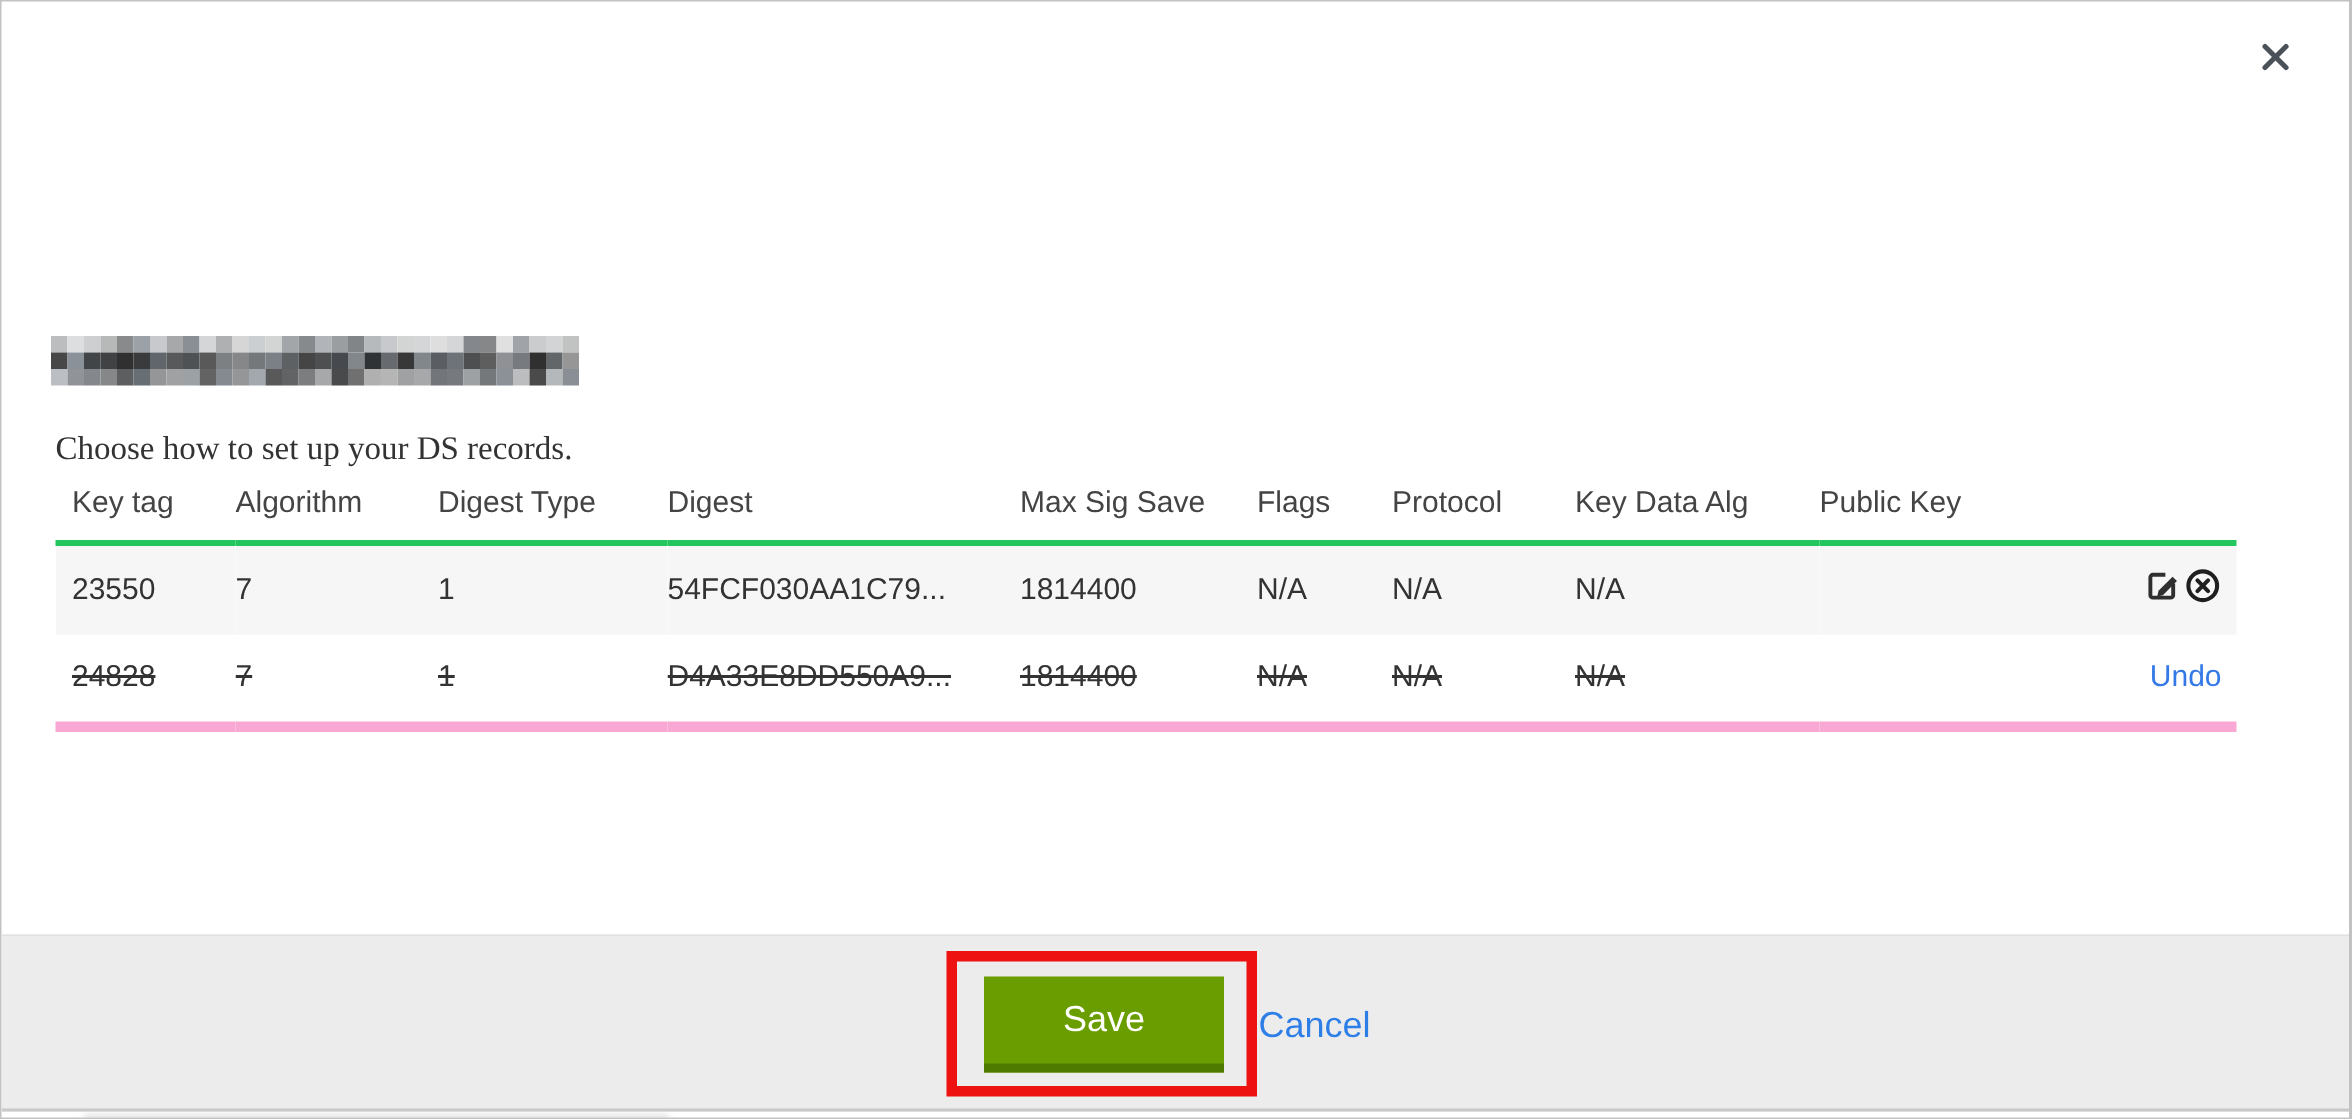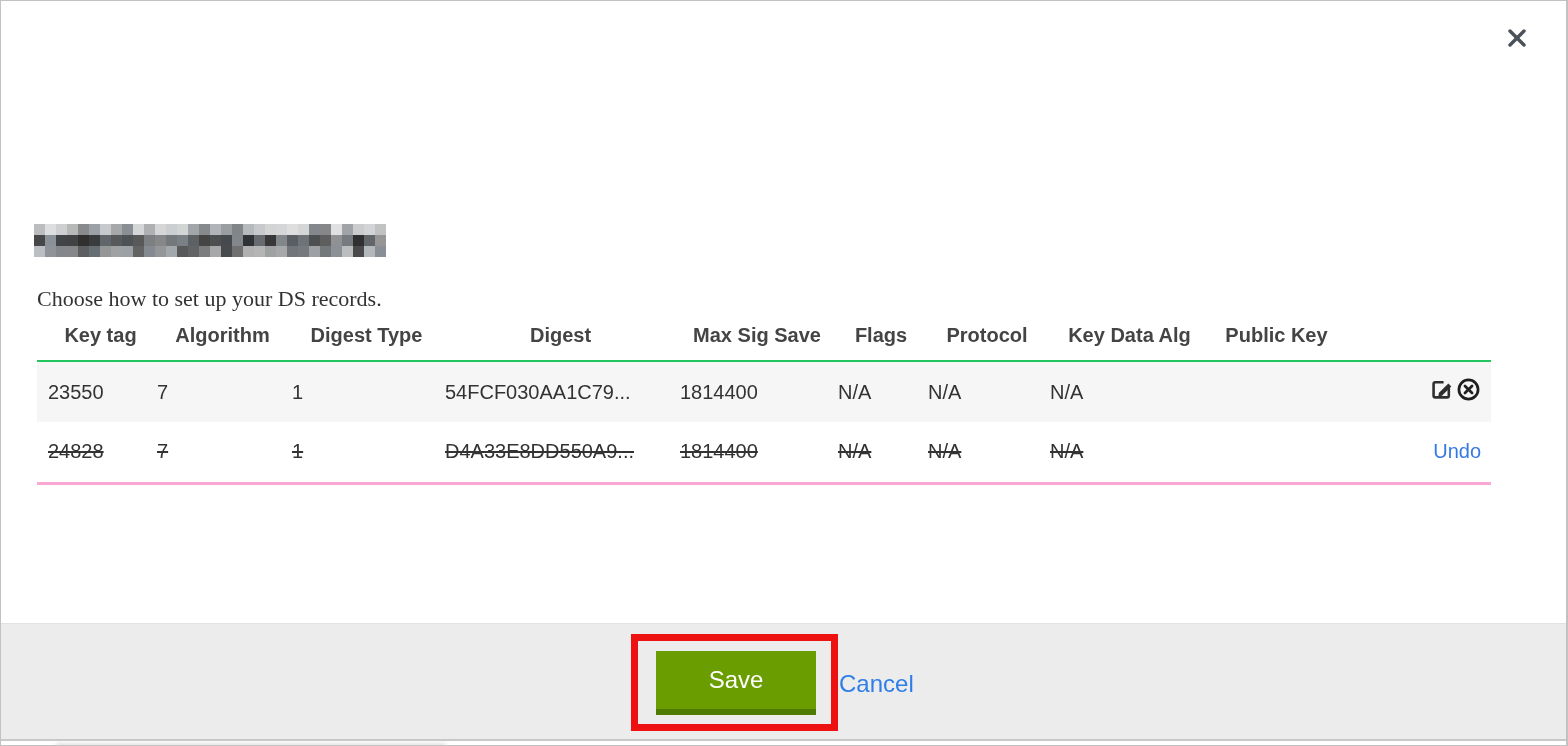--- a/index.html
+++ b/index.html
@@ -52,43 +52,43 @@
 
   .ds-table {
     position: absolute;
     left: 36px; top: 323px;
     width: 1454px;
     border-collapse: collapse;
     table-layout: fixed;
   }
   .ds-table th {
     font-size: 20px;
-    font-weight: 700;
+    font-weight: 400;
     color: #444;
-    text-align: center;
+    text-align: left;
     vertical-align: bottom;
     padding: 0 4px 13px 0;
-    border-bottom: 2px solid #22c55e;
+    border-bottom: 4px solid #22c55e;
     white-space: nowrap;
     overflow: hidden;
   }
   .ds-table th:first-child { padding-left: 11px; }
   .ds-table td {
     font-size: 20px;
     color: #333;
     height: 61px;
     vertical-align: middle;
     padding: 0 4px 0 0;
     white-space: nowrap;
     overflow: hidden;
   }
   .ds-table td:first-child { padding-left: 11px; }
   .row-active td { background: #f6f6f6; }
   .row-deleted td { text-decoration: line-through; }
-  .row-deleted { border-bottom: 3px solid #f9a8d4; }
+  .row-deleted { border-bottom: 7px solid #f9a8d4; }
   .cell-actions {
     text-align: right;
     padding-right: 10px !important;
     text-decoration: none !important;
   }
   .icon-group { display: inline-flex; align-items: center; gap: 1px; }
   .icon-btn {
     background: none; border: none; padding: 0;
     width: 26px; height: 26px;
     cursor: pointer;

